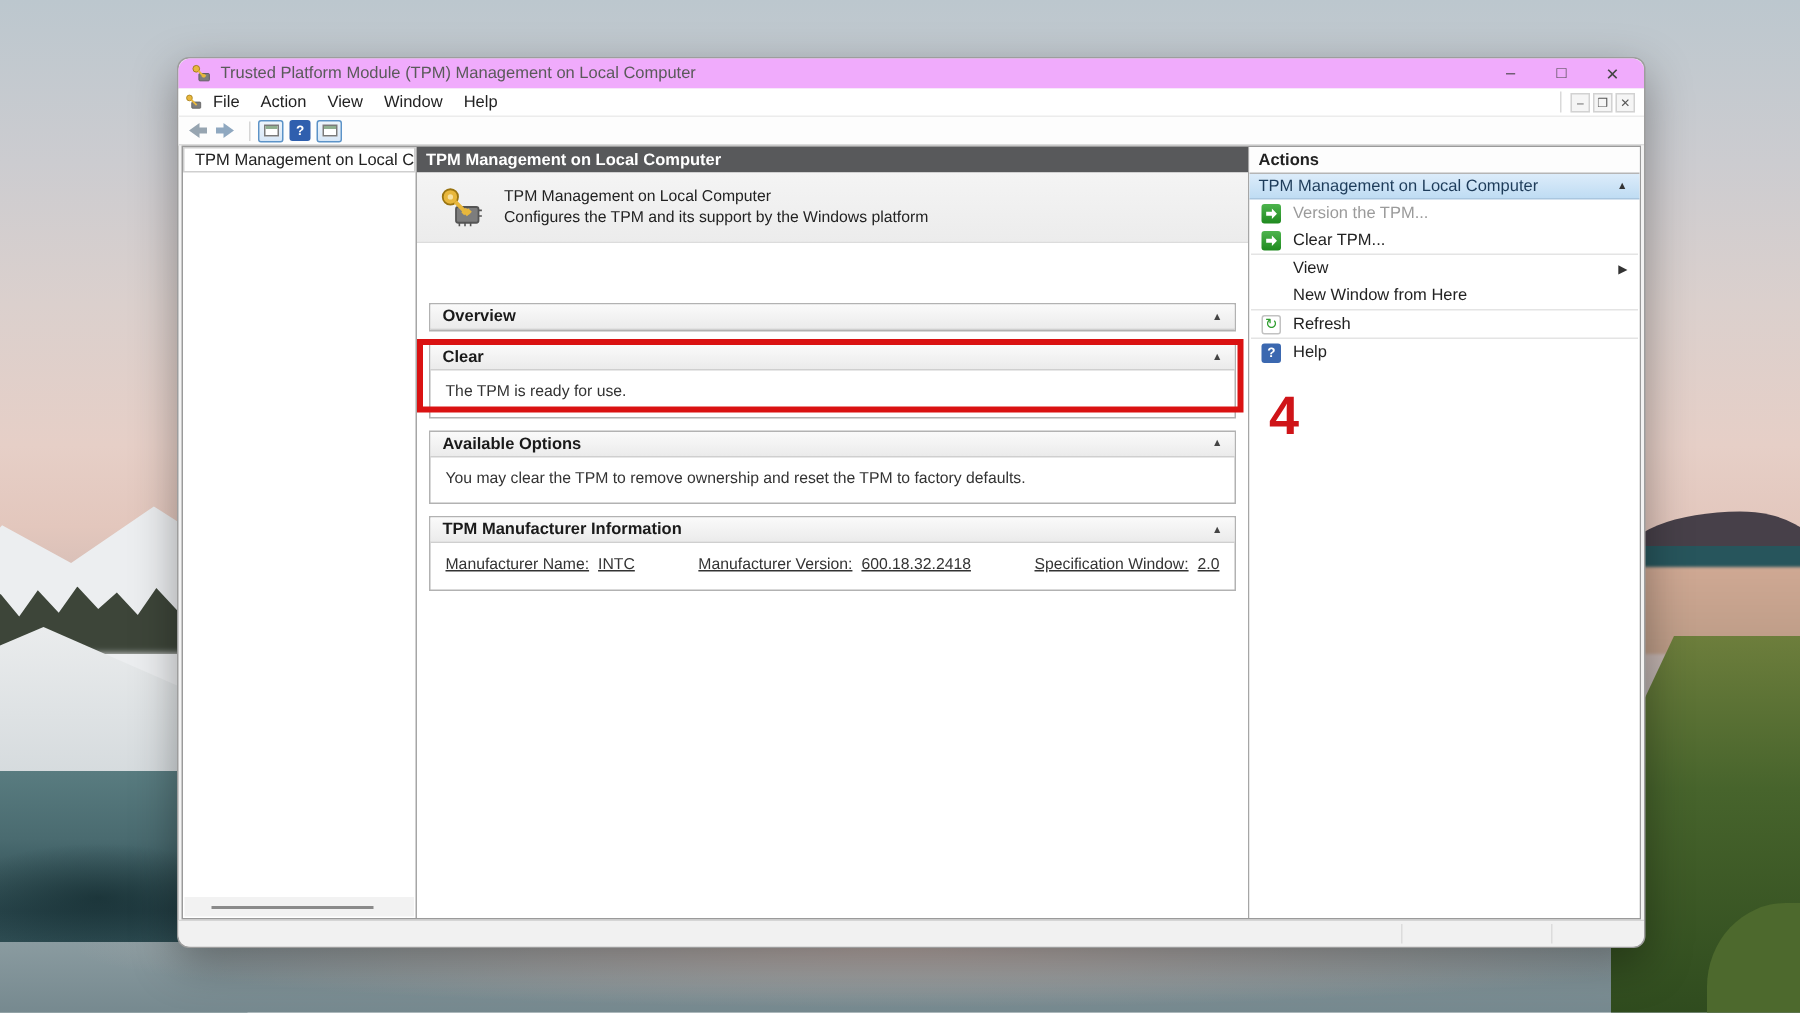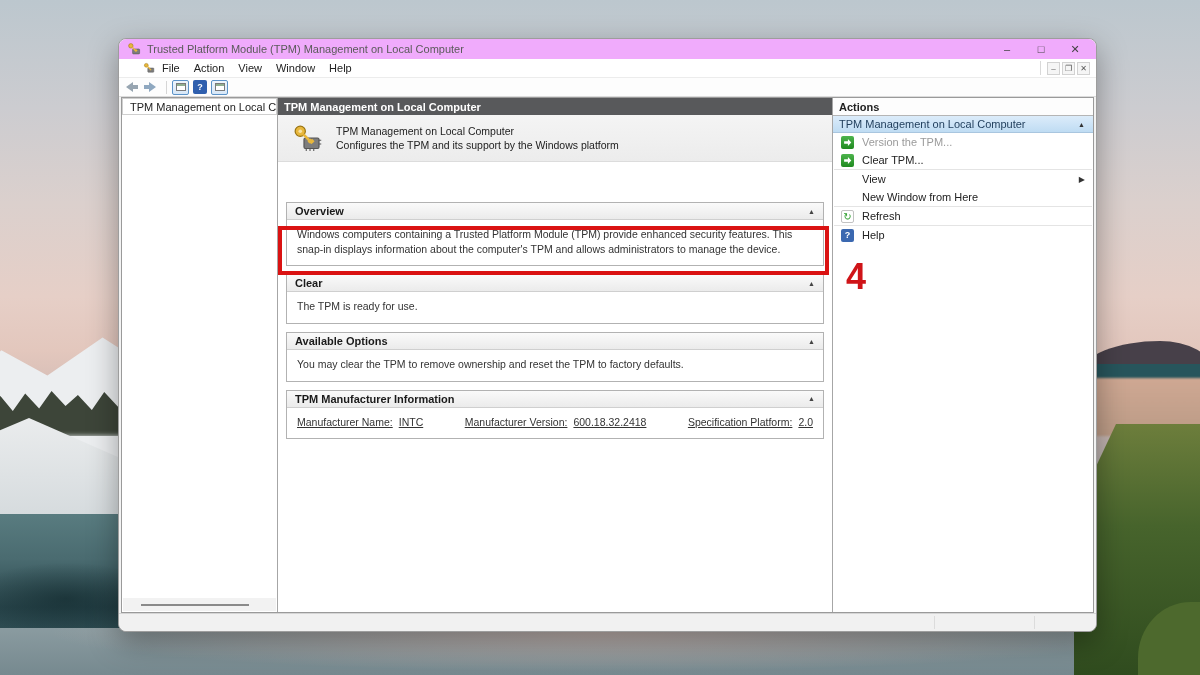--- a/index.html
+++ b/index.html
@@ -38,21 +38,21 @@
   .window { position:absolute; left:118px; top:38px; width:979px; height:594px; z-index:2;
     background:#f2f2f2; border:1px solid #9d9d9d; border-radius:8px;
     box-shadow:0 10px 30px rgba(0,0,0,.35); font-size:11px; color:#222; }
   .titlebar { position:absolute; left:0; top:0; right:0; height:20px; background:#f0abfc;
     border-radius:8px 8px 0 0; display:flex; align-items:center; padding-left:8px; }
   .titlebar .t-text { color:#5a5a5a; margin-left:6px; white-space:nowrap; }
   .win-controls { position:absolute; right:4px; top:0; height:20px; display:flex; }
   .win-btn { width:34px; height:20px; display:flex; align-items:center; justify-content:center;
     color:#444; font-size:11px; }
   .menubar { position:absolute; left:0; top:20px; right:0; height:19px; background:#ffffff;
-    border-bottom:1px solid #ececec; display:flex; align-items:center; padding-left:24px; }
+    border-bottom:1px solid #ececec; display:flex; align-items:center; padding-left:4px; }
   .menu-item { padding:2px 7px; color:#222; }
   .child-controls { position:absolute; right:6px; top:22px; height:14px; display:flex; align-items:center;
     border-left:1px solid #d9d9d9; padding-left:4px; }
   .child-btn { width:13px; height:13px; display:flex; align-items:center; justify-content:center;
     font-size:8px; color:#555; border:1px solid #d2d2d2; margin-left:2px; background:#f5f5f5; }
   .toolbar { position:absolute; left:0; top:39px; right:0; height:19px; background:#fdfdfd;
     border-bottom:1px solid #dcdcdc; display:flex; align-items:center; padding-left:6px; }
   .tb-sep { width:1px; height:13px; background:#d6d6d6; margin:0 5px; }
   .tb-ico { margin-right:4px; display:flex; align-items:center; justify-content:center; }
   .tb-frame { width:17px; height:15px; border:1px solid #5c93c8; border-radius:2px;
@@ -220,21 +220,20 @@
         </div>
       </div>
 
       <div class="cards">
 
         <div class="card">
           <div class="card-head">
             <b>Overview</b>
             <span class="col">▲</span>
           </div>
-          <div class="card-body">Windows computers containing a Trusted Platform Module (TPM) provide enhanced security features. This snap-in displays information about the computer's TPM and allows administrators to manage the device.</div>
         </div>
 
         <div class="card">
           <div class="card-head">
             <b>Clear</b>
             <span class="col">▲</span>
           </div>
           <div class="card-body">The TPM is ready for use.</div>
         </div>
 
@@ -247,21 +246,21 @@
         </div>
 
         <div class="card">
           <div class="card-head">
             <b>TPM Manufacturer Information</b>
             <span class="col">▲</span>
           </div>
           <div class="card-body mi-row">
             <span class="pair"><b>Manufacturer Name:</b><span>INTC</span></span>
             <span class="pair"><b>Manufacturer Version:</b><span>600.18.32.2418</span></span>
-            <span class="pair"><b>Specification Platform:</b><span>2.0</span></span>
+            <span class="pair"><b>Specification Window:</b><span>2.0</span></span>
           </div>
         </div>
       </div>
     </div>
 
     <div class="actions">
       <div class="a-header">Actions</div>
       <div class="a-group">
         <span>TPM Management on Local Computer</span>
         <span class="col">▲</span>

